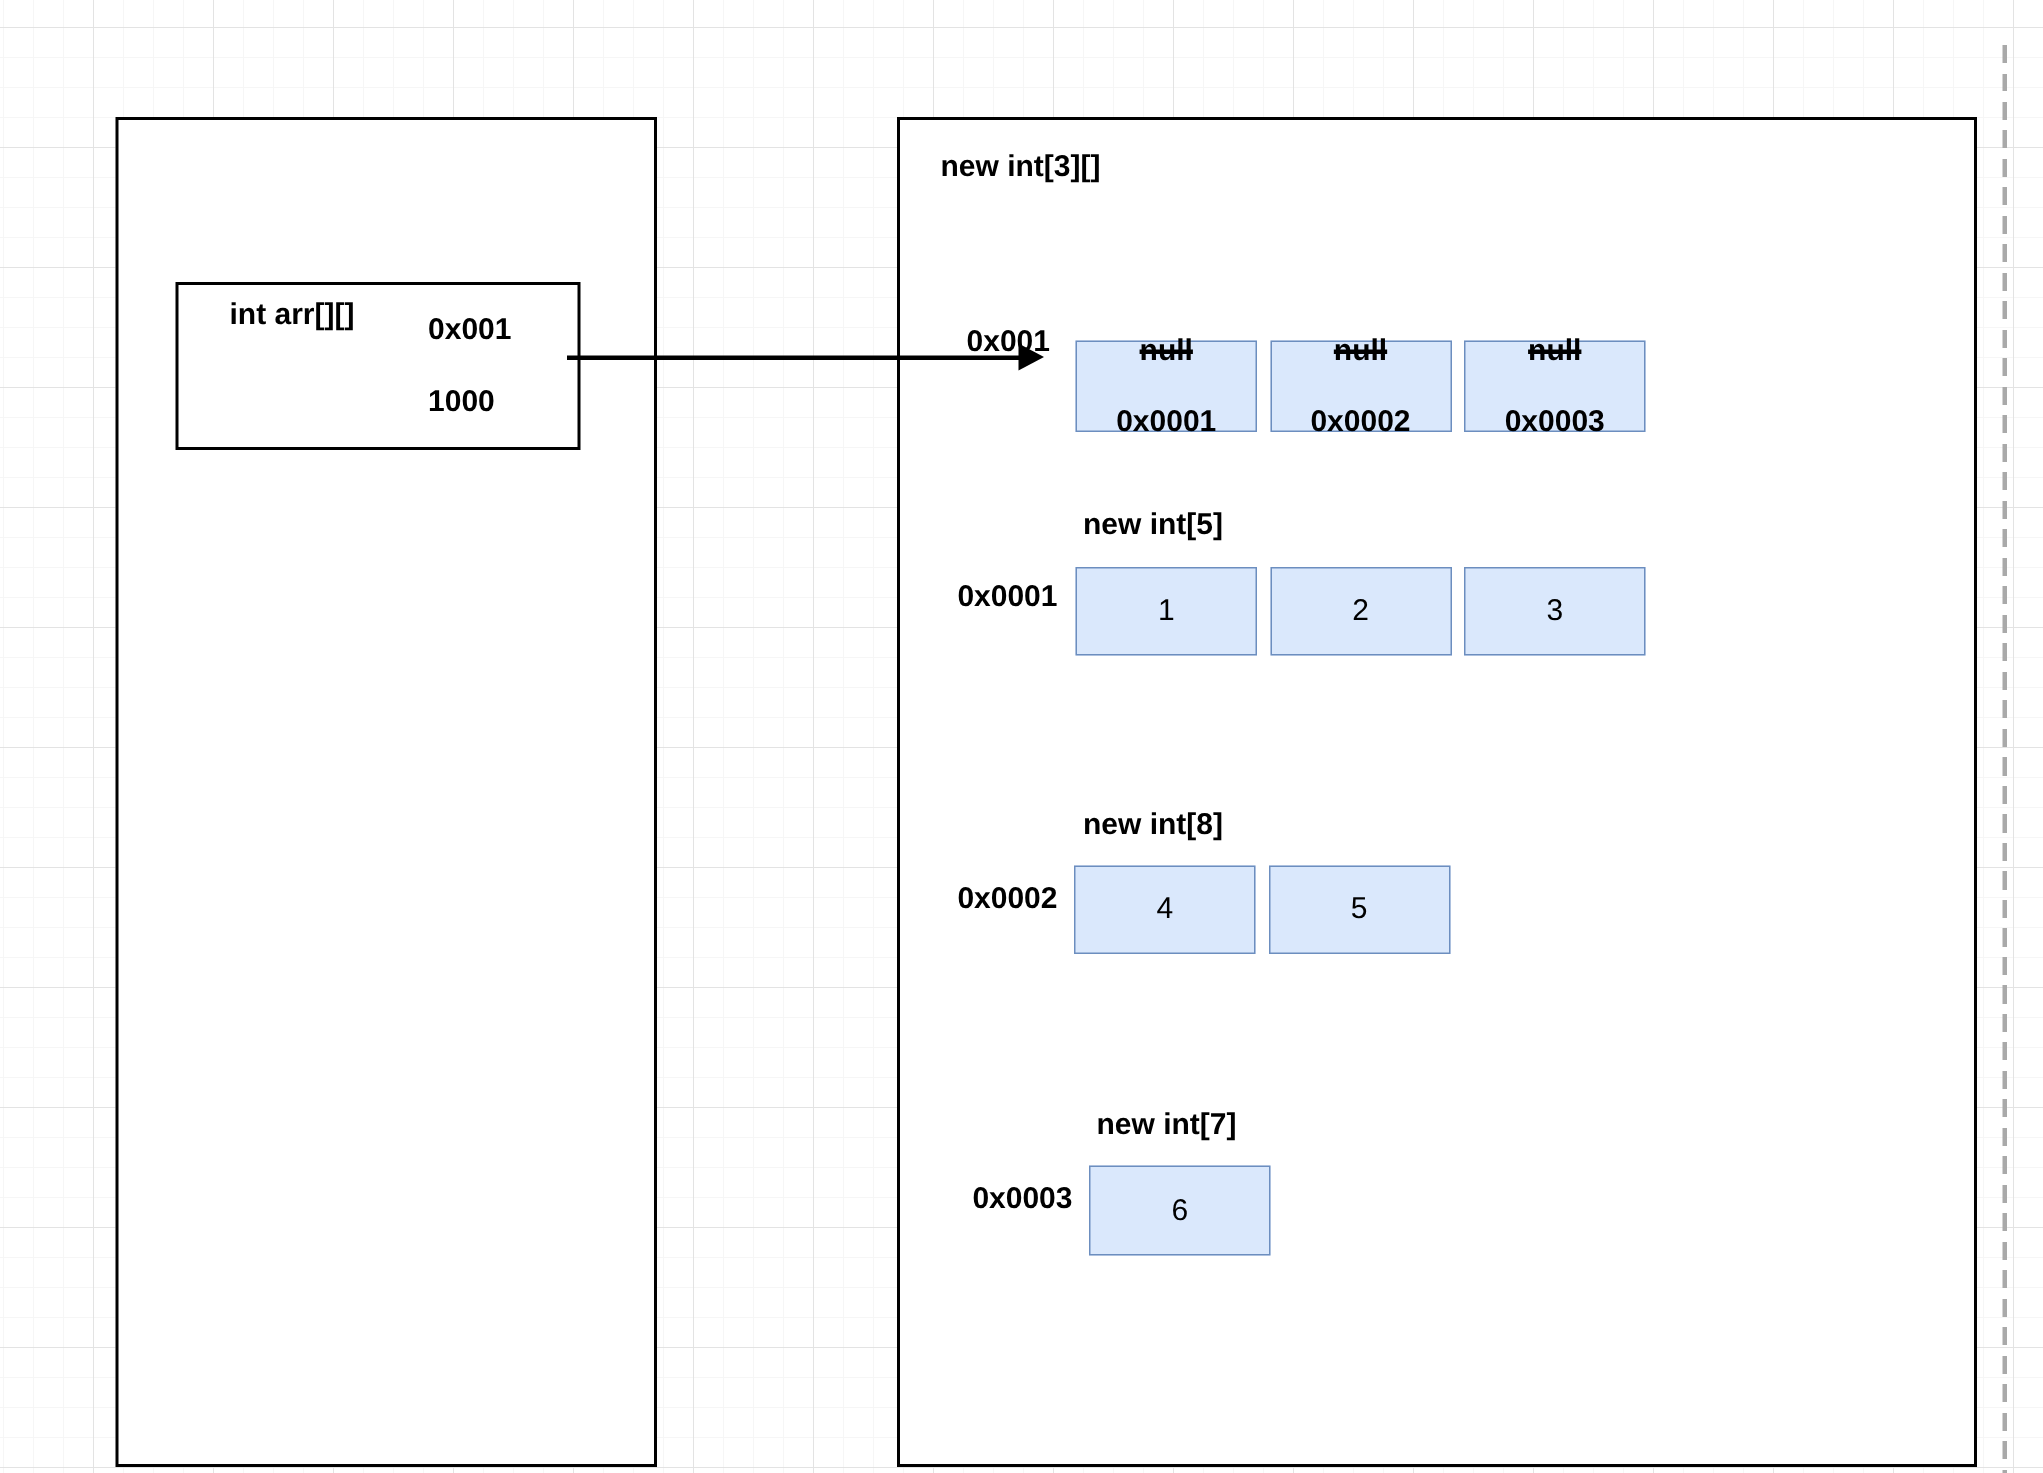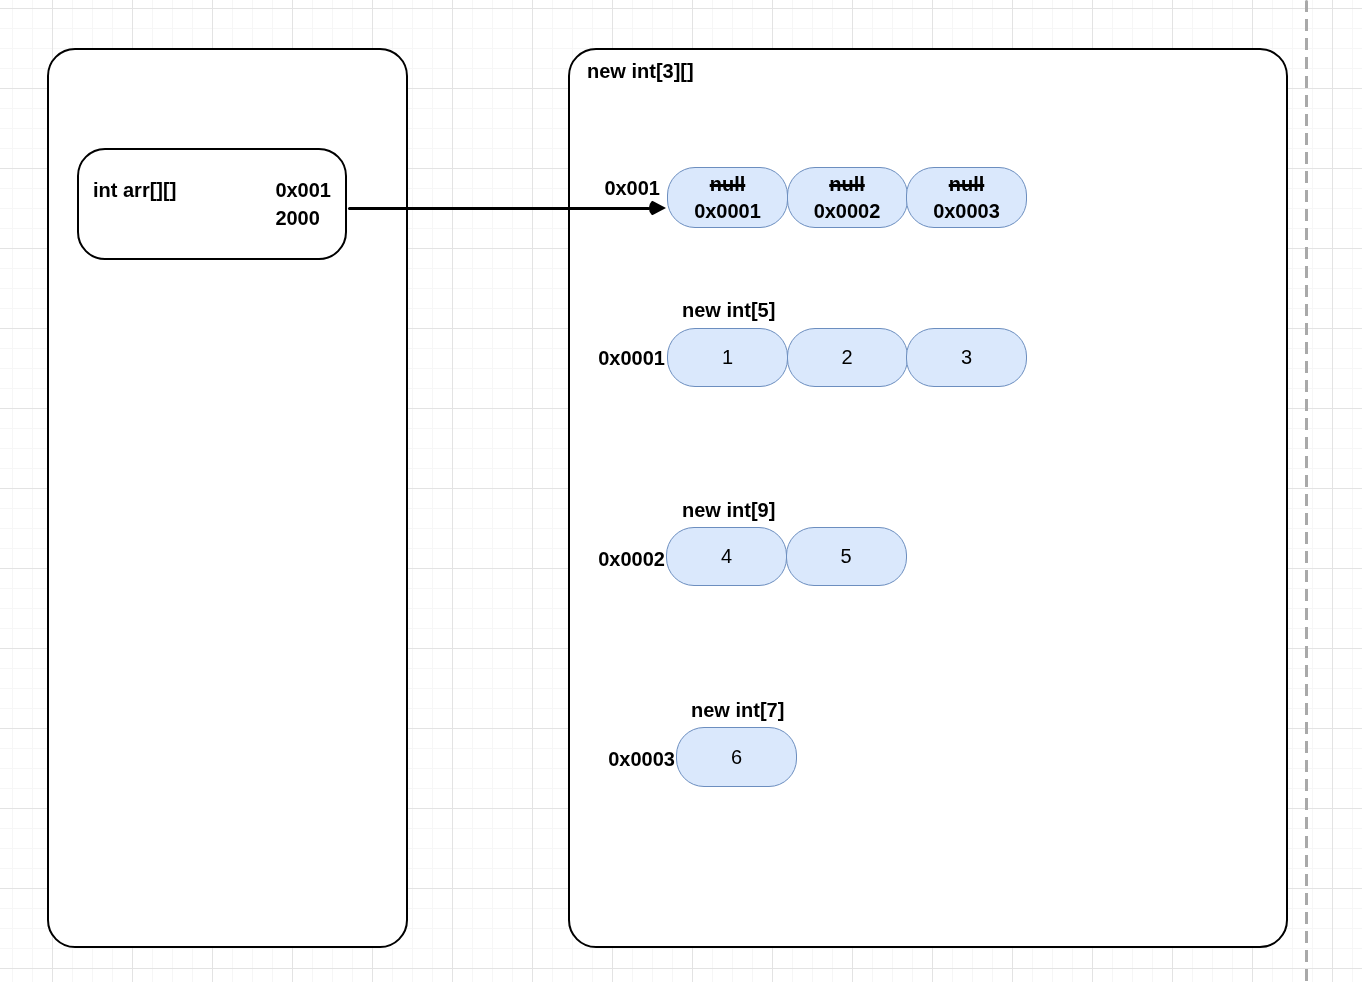--- a/index.html
+++ b/index.html
@@ -1,15 +1,15 @@
 <!DOCTYPE html>
 <html><head>
 <meta charset="utf-8">
 <style>
-  * { margin:0; padding:0; box-sizing:border-box;border-radius:28px; }
+  * { margin:10px; padding:0; box-sizing:border-box; }
   html,body { width:1362px; height:982px; overflow:hidden; }
   body{
     position:relative;
     font-family:"Liberation Sans","DejaVu Sans",sans-serif;
     color:#000;
     background-color:#ffffff;
     background-image:
       linear-gradient(to right,#e3e3e3 1px,transparent 1px),
       linear-gradient(to bottom,#e3e3e3 1px,transparent 1px),
       linear-gradient(to right,#f6f6f6 1px,transparent 1px),
@@ -34,21 +34,21 @@
   .addr{position:absolute;text-align:right;font-weight:bold;font-size:20px;line-height:24px;}
   #addr-0{left:0;top:126px;width:90px;}
   #addr-1{left:0;top:296px;width:95px;}
   #addr-2{left:0;top:497px;width:95px;}
   #addr-3{left:0;top:697px;width:105px;}
   .row-title{position:absolute;font-weight:bold;font-size:20px;line-height:22px;}
   #title-1{left:112px;top:249px;}
   #title-2{left:112px;top:449px;}
   #title-3{left:121px;top:649px;}
   .cells{position:absolute;display:flex;}
-  #cells-0{left:97px;top:117px;}
+  #cells-0{left:97px;top:127px;}
   #cells-1{left:97px;top:278px;}
   #cells-2{left:96px;top:477px;}
   #cells-3{left:106px;top:677px;}
   .cell{width:121px;border:1.5px solid #6c8ebf;background:#dae8fc;
     display:flex;flex-direction:column;align-items:center;justify-content:center;
     font-size:20px;}
   .cell + .cell{margin-left:-1.5px;}
   #cells-0 .cell{height:61px;font-weight:bold;line-height:27px;}
   #cells-1 .cell,#cells-2 .cell{height:59px;font-weight:400;}
   #cells-3 .cell{height:60px;font-weight:400;}
@@ -65,21 +65,21 @@
 </style>
 </head>
 <body>
 
 <div class="outer-box" id="stack-box">
   <div id="ptr-box">
     <div class="ptr-content">
       <span>int arr[][]</span>
       <span class="ptr-vals">
         <span>0x001</span>
-        <span>2000</span>
+        <span>1000</span>
       </span>
     </div>
   </div>
 </div>
 
 <div class="outer-box" id="heap-box">
   <div id="heap-title">new int[3][]</div>
 
   <div class="addr" id="addr-0">0x001</div>
   <div class="cells" id="cells-0">
@@ -104,21 +104,21 @@
         <span>1</span>
       </div>
     <div class="cell" style="background: rgb(218, 232, 252); border-color: rgb(108, 142, 191);">
         <span>2</span>
       </div>
     <div class="cell" style="background: rgb(218, 232, 252); border-color: rgb(108, 142, 191);">
         <span>3</span>
       </div>
   </div>
 
-  <div class="row-title" id="title-2">new int[9]</div>
+  <div class="row-title" id="title-2">new int[8]</div>
   <div class="addr" id="addr-2">0x0002</div>
   <div class="cells" id="cells-2">
     <div class="cell" style="background: rgb(218, 232, 252); border-color: rgb(108, 142, 191);">
         <span>4</span>
       </div>
     <div class="cell" style="background: rgb(218, 232, 252); border-color: rgb(108, 142, 191);">
         <span>5</span>
       </div>
   </div>
 

